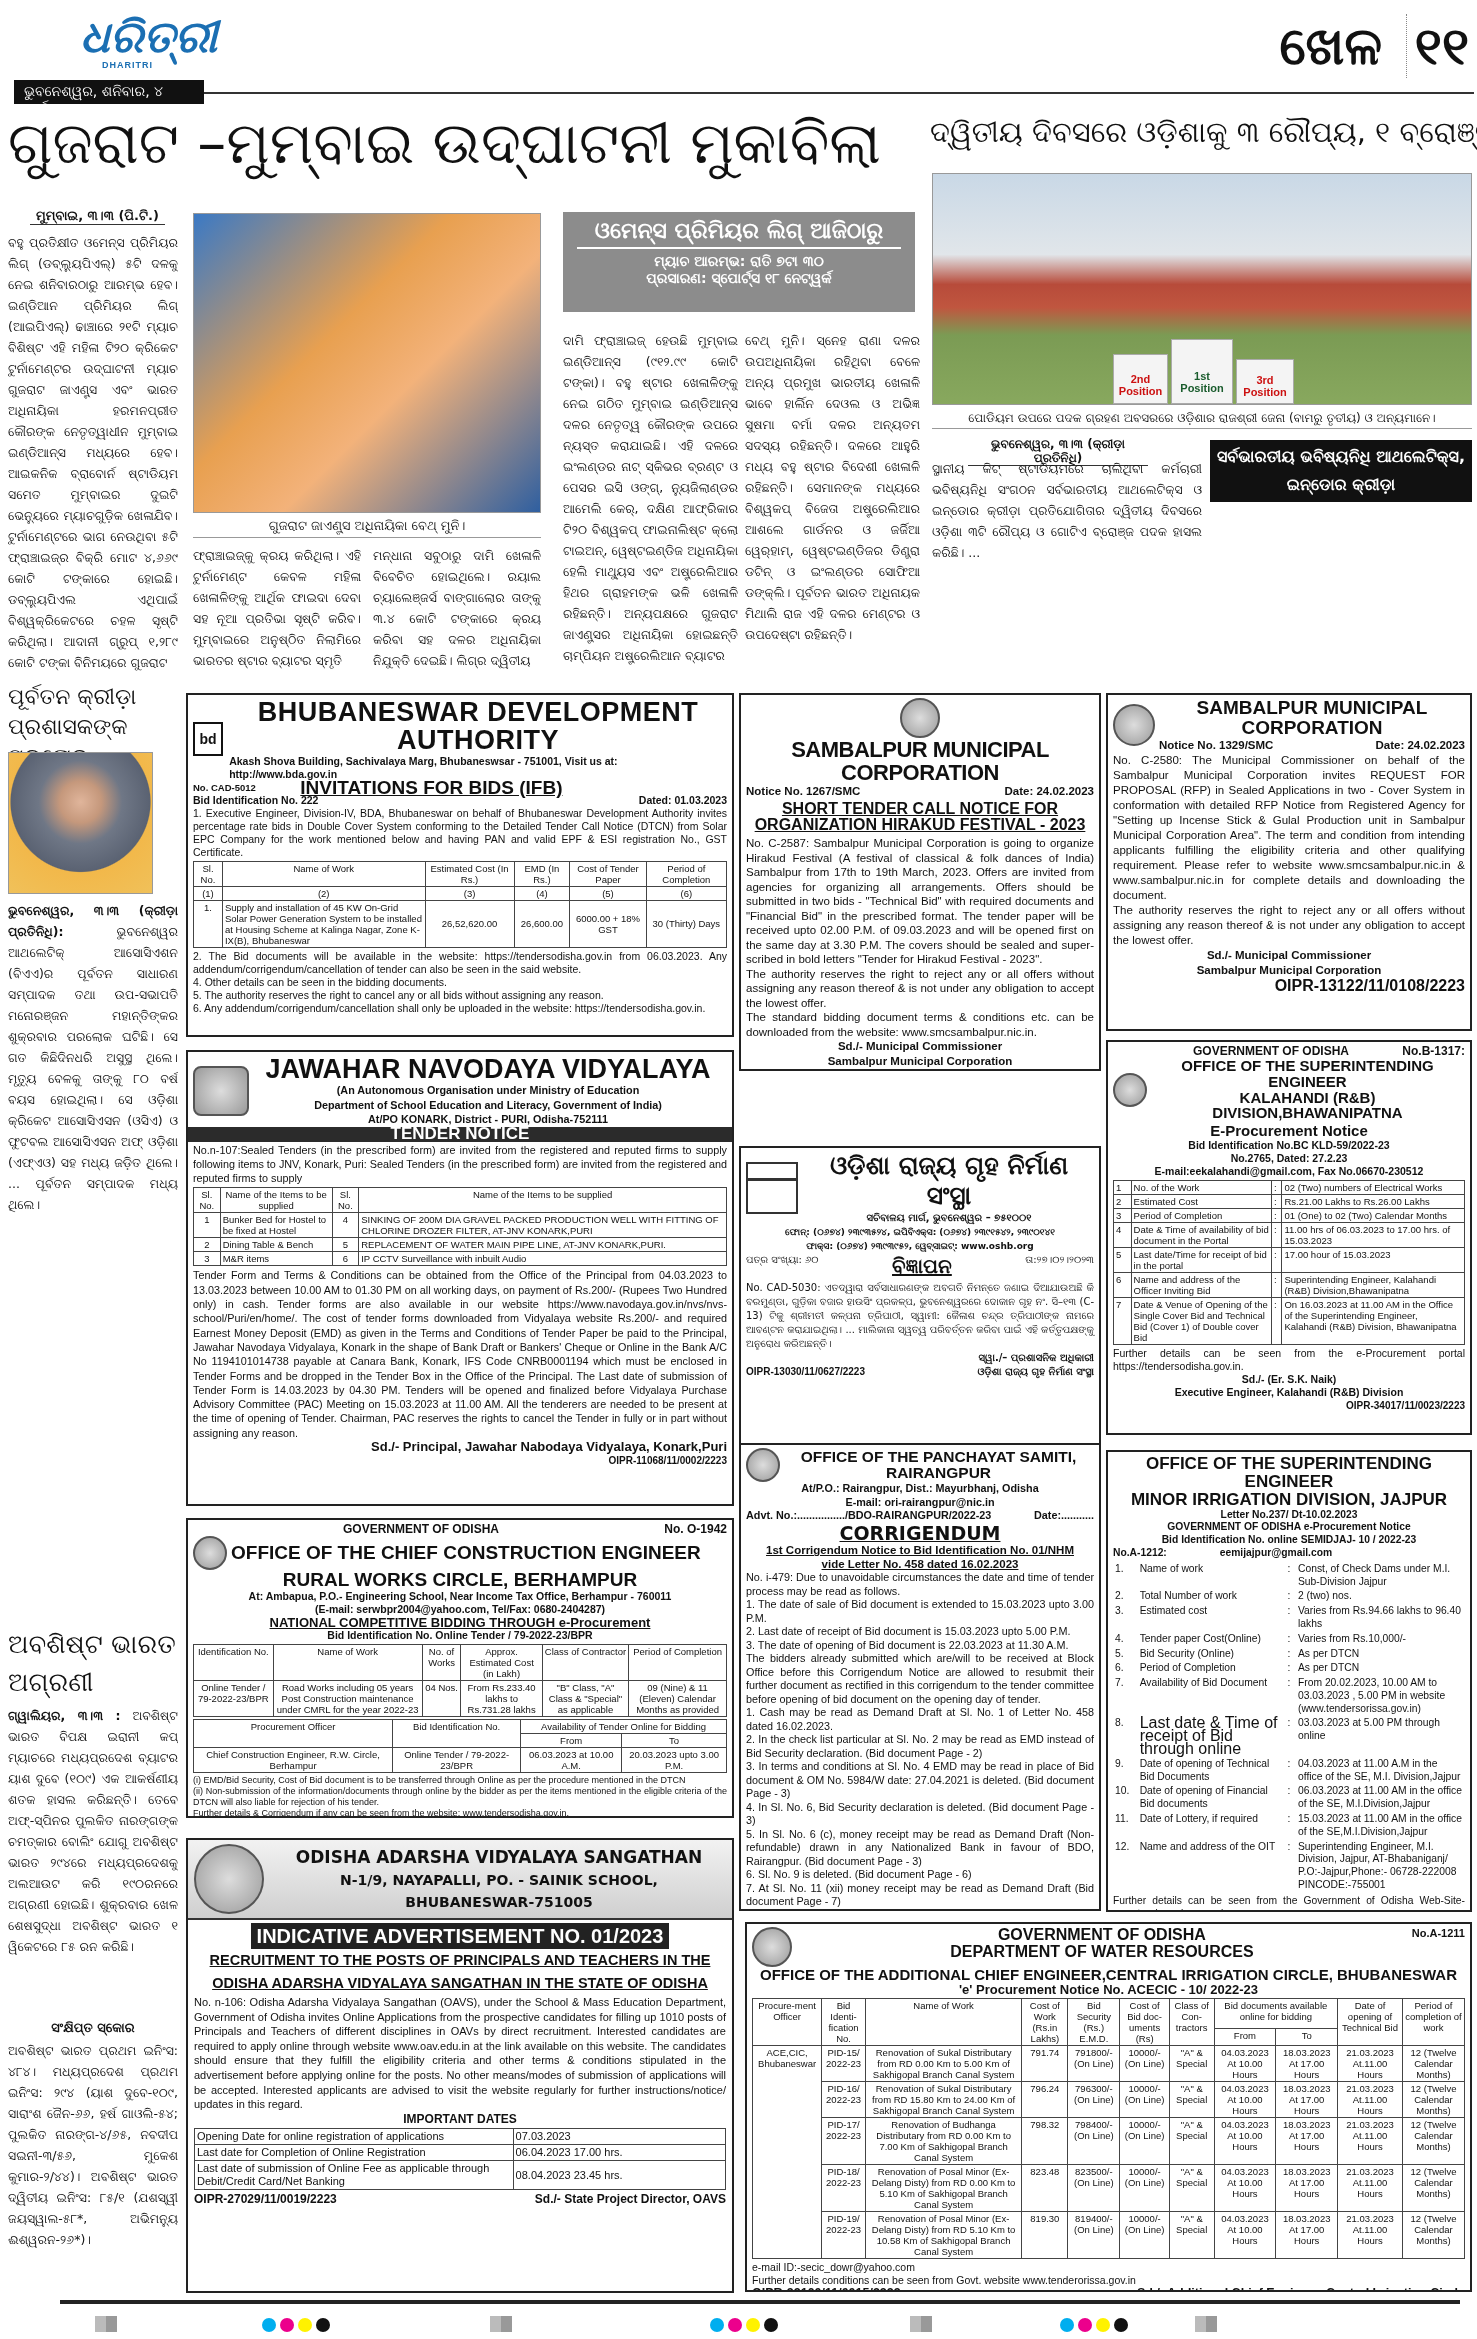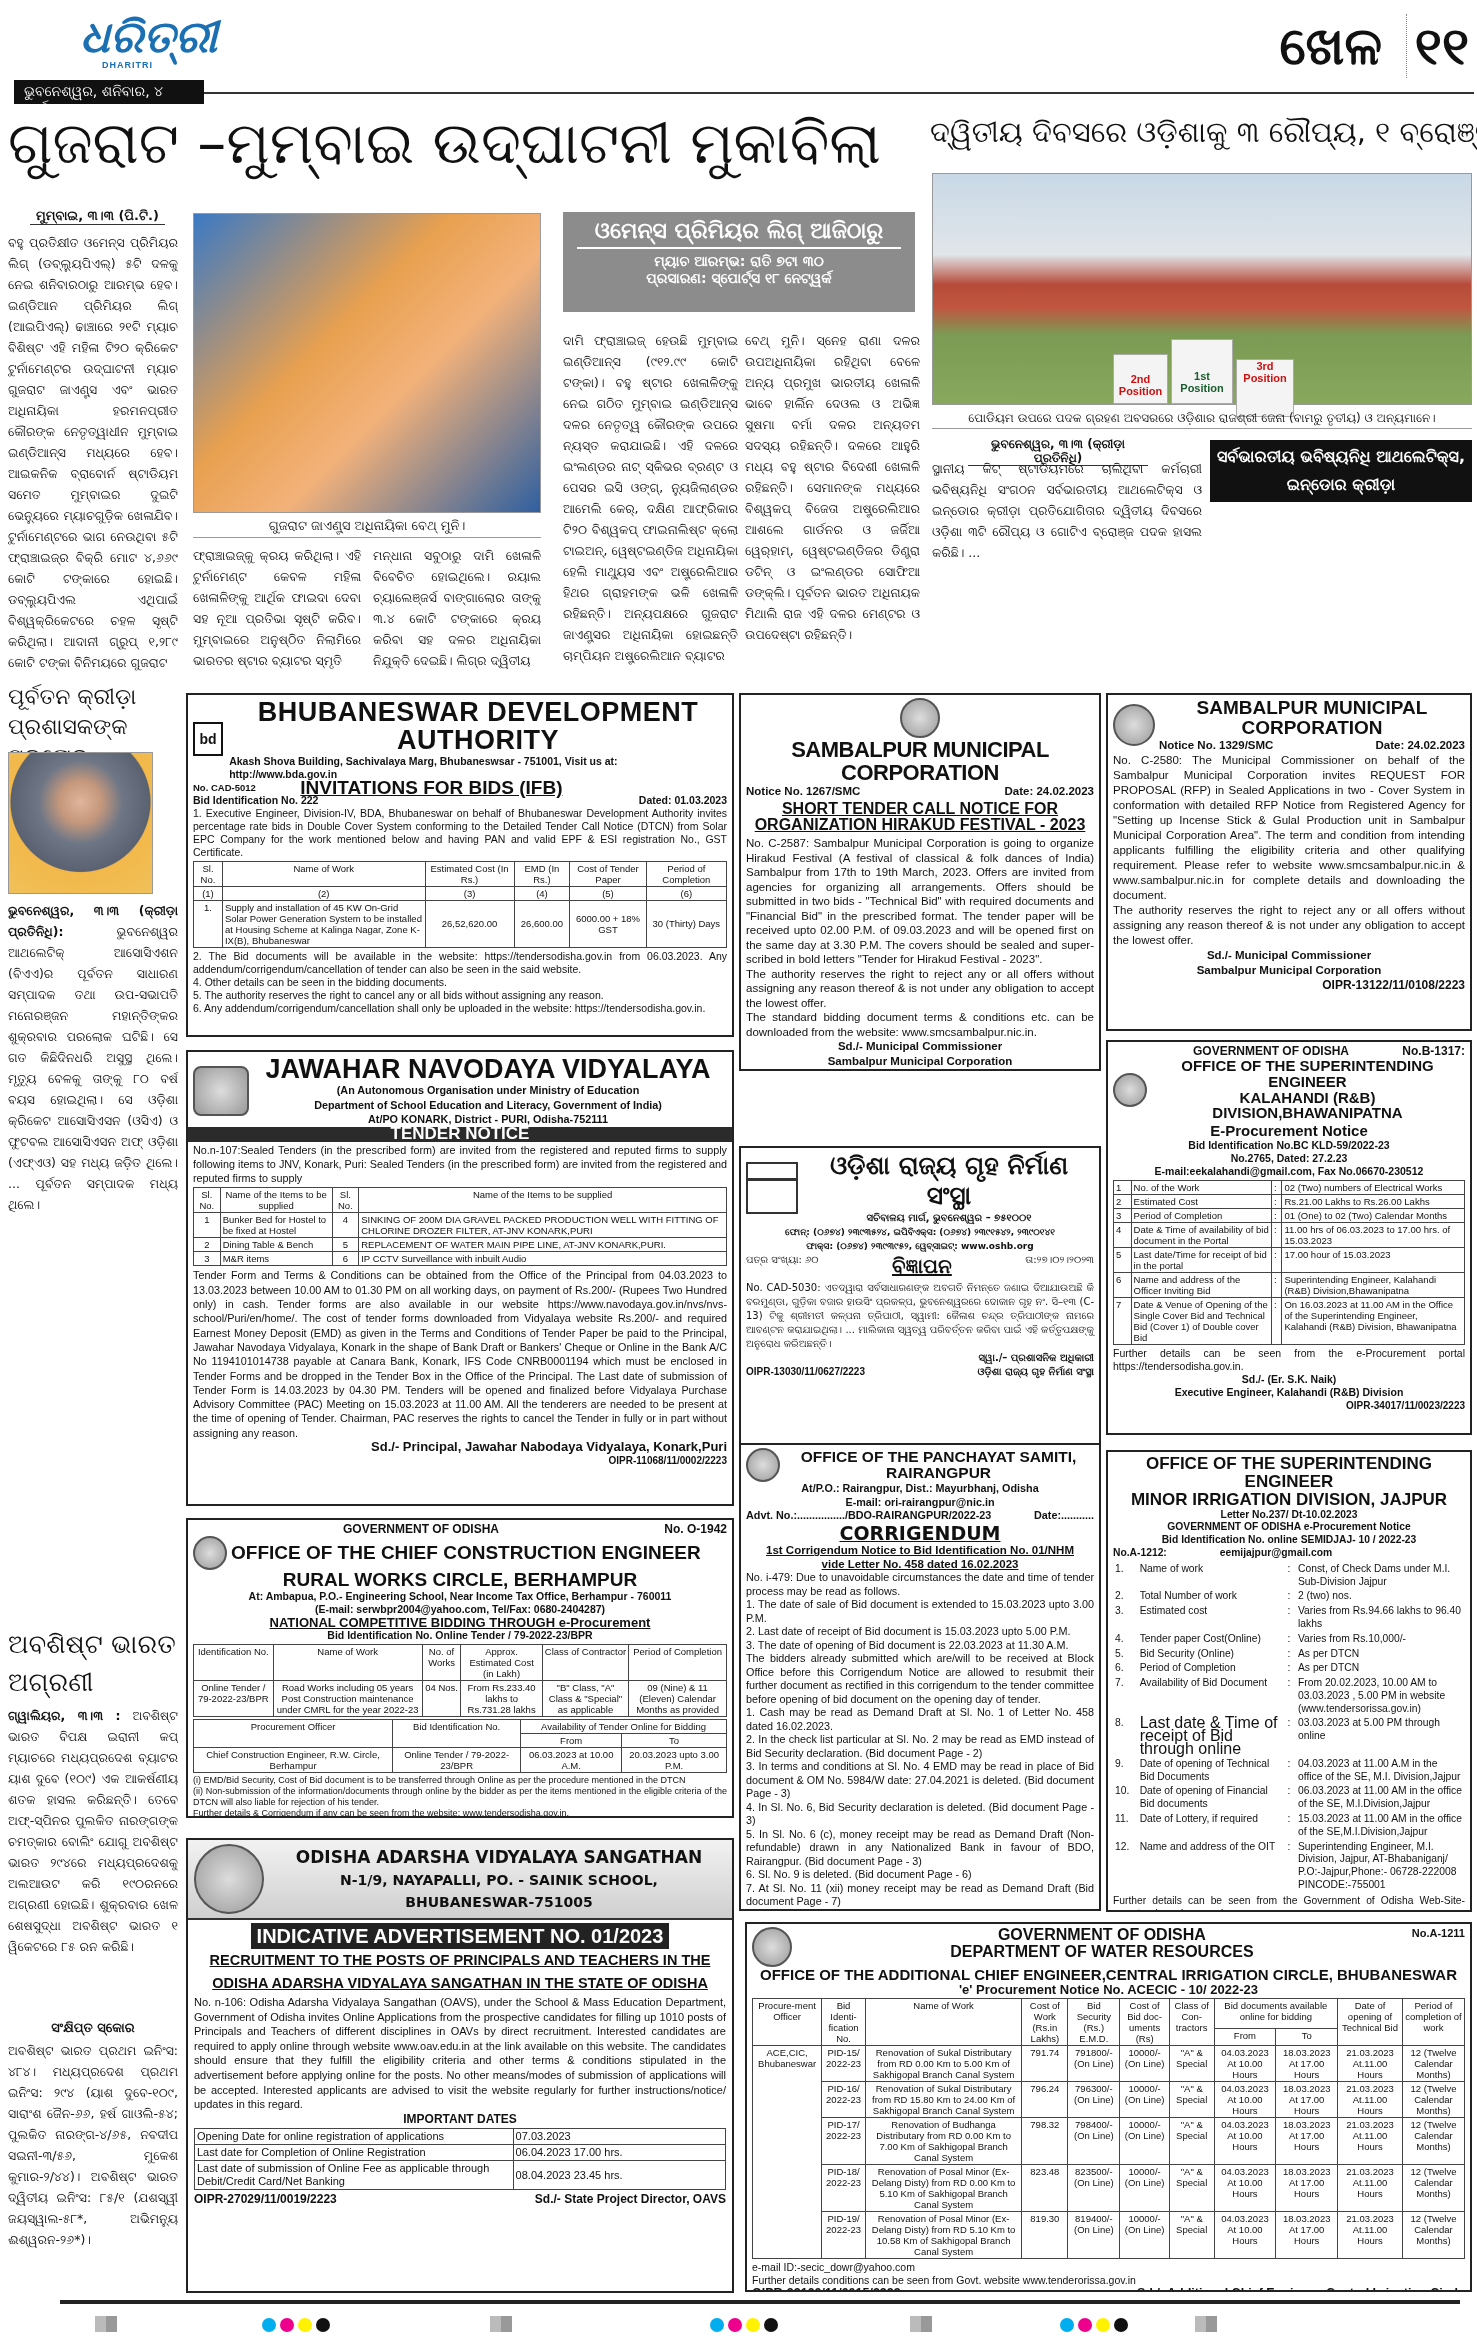--- a/index.html
+++ b/index.html
@@ -63,21 +63,21 @@
   <div style="font-size:14px;font-weight:bold;margin-top:4px">ମ୍ୟାଚ ଆରମ୍ଭ: ରାତି ୭ଟା ୩୦</div>
   <div style="font-size:14px;font-weight:bold">ପ୍ରସାରଣ: ସ୍ପୋର୍ଟ୍ସ ୧୮ ନେଟ୍‌ୱର୍କ</div>
 </div>
 <div class="abs col-text odia" style="left:563px;top:330px;width:175px;height:340px;overflow:hidden">ଦାମି ଫ୍ରାଞ୍ଚାଇଜ୍ ହେଉଛି ମୁମ୍ବାଇ ଇଣ୍ଡିଆନ୍ସ (୯୧୨.୯୯ କୋଟି ଟଙ୍କା)। ବହୁ ଷ୍ଟାର ଖେଳାଳିଙ୍କୁ ନେଇ ଗଠିତ ମୁମ୍ବାଇ ଇଣ୍ଡିଆନ୍ସ ଦଳର ନେତୃତ୍ୱ କୌରଙ୍କ ଉପରେ ନ୍ୟସ୍ତ କରାଯାଇଛି। ଏହି ଦଳରେ ଇଂଲଣ୍ଡର ନାଟ୍ ସ୍କିଭର ବ୍ରଣ୍ଟ ଓ ପେସର ଇସି ଓଙ୍ଗ୍, ନ୍ୟୁଜିଲାଣ୍ଡର ଆମେଲି କେର୍, ଦକ୍ଷିଣ ଆଫ୍ରିକାର ଟି୨୦ ବିଶ୍ୱକପ୍ ଫାଇନାଲିଷ୍ଟ କ୍ଲୋ ଟାଇଅନ୍, ୱେଷ୍ଟଇଣ୍ଡିଜ ଅଧିନାୟିକା ହେଲି ମାଥ୍ୟୁସ ଏବଂ ଅଷ୍ଟ୍ରେଲିଆର ହିଥର ଗ୍ରାହମଙ୍କ ଭଳି ଖେଳାଳି ରହିଛନ୍ତି। ଅନ୍ୟପକ୍ଷରେ ଗୁଜରାଟ ଜାଏଣ୍ଟ୍ସର ଅଧିନାୟିକା ହୋଇଛନ୍ତି ଚାମ୍ପିୟନ ଅଷ୍ଟ୍ରେଲିଆନ ବ୍ୟାଟର</div>
 <div class="abs col-text odia" style="left:745px;top:330px;width:175px;height:340px;overflow:hidden">ବେଥ୍ ମୁନି। ସ୍ନେହ ରାଣା ଦଳର ଉପଅଧିନାୟିକା ରହିଥିବା ବେଳେ ଅନ୍ୟ ପ୍ରମୁଖ ଭାରତୀୟ ଖେଳାଳି ଭାବେ ହାର୍ଲିନ ଦେଓଲ ଓ ଅଭିଜ୍ଞ ସୁଷମା ବର୍ମା ଦଳର ଅନ୍ୟତମ ସଦସ୍ୟ ରହିଛନ୍ତି। ଦଳରେ ଆହୁରି ମଧ୍ୟ ବହୁ ଷ୍ଟାର ବିଦେଶୀ ଖେଳାଳି ରହିଛନ୍ତି। ସେମାନଙ୍କ ମଧ୍ୟରେ ବିଶ୍ୱକପ୍ ବିଜେତା ଅଷ୍ଟ୍ରେଲିଆର ଆଶଲେ ଗାର୍ଡନର ଓ ଜର୍ଜିଆ ୱେର୍‌ହାମ୍, ୱେଷ୍ଟଇଣ୍ଡିଜର ଡିଣ୍ଡ୍ରା ଡଟିନ୍ ଓ ଇଂଲଣ୍ଡର ସୋଫିଆ ଡଙ୍କ୍‌ଲି। ପୂର୍ବତନ ଭାରତ ଅଧିନାୟକ ମିଥାଲି ରାଜ ଏହି ଦଳର ମେଣ୍ଟର ଓ ଉପଦେଷ୍ଟା ରହିଛନ୍ତି।</div>
 
 <div class="abs headline-side odia">ଦ୍ୱିତୀୟ ଦିବସରେ ଓଡ଼ିଶାକୁ ୩ ରୌପ୍ୟ, ୧ ବ୍ରୋଞ୍ଜ</div>
 <div class="abs photo-athletics" style="left:932px;top:173px;width:540px;height:232px">
   <div class="abs" style="left:180px;top:180px;width:55px;height:50px;background:#f4f4f4;border:1px solid #aaa;font-size:11px;font-weight:bold;color:#c11;text-align:center;padding-top:18px">2nd Position</div>
   <div class="abs" style="left:238px;top:165px;width:62px;height:65px;background:#f4f4f4;border:1px solid #aaa;font-size:11px;font-weight:bold;color:#1a5c2d;text-align:center;padding-top:30px">1st Position</div>
-  <div class="abs" style="left:303px;top:185px;width:58px;height:58px;background:#f4f4f4;border:1px solid #aaa;font-size:11px;font-weight:bold;color:#c11;text-align:center;">3rd Position</div>
+  <div class="abs" style="left:303px;top:185px;width:58px;height:45px;background:#f4f4f4;border:1px solid #aaa;font-size:11px;font-weight:bold;color:#c11;text-align:center;padding-top:14px">3rd Position</div>
 </div>
 <div class="abs caption odia" style="left:932px;top:408px;width:540px;font-size:12px">ପୋଡିୟମ ଉପରେ ପଦକ ଗ୍ରହଣ ଅବସରରେ ଓଡ଼ିଶାର ରାଜଶ୍ରୀ ଜେନା (ବାମରୁ ତୃତୀୟ) ଓ ଅନ୍ୟମାନେ।</div>
 <div class="abs odia" style="left:968px;top:437px;width:180px;font-size:12px;font-weight:bold;border-bottom:1px solid #333;text-align:center">ଭୁବନେଶ୍ୱର, ୩।୩ (କ୍ରୀଡ଼ା ପ୍ରତିନିଧି)</div>
 <div class="abs blackbox odia" style="left:1210px;top:440px;width:262px;height:62px;font-size:16px;line-height:28px;padding-top:3px">ସର୍ବଭାରତୀୟ ଭବିଷ୍ୟନିଧି ଆଥଲେଟିକ୍ସ, ଇନ୍‌ଡୋର କ୍ରୀଡ଼ା</div>
 <div class="abs col-text odia" style="left:932px;top:458px;width:270px;height:215px;overflow:hidden">ସ୍ଥାନୀୟ କିଟ୍ ଷ୍ଟାଡିୟମରେ ଚାଲିଥିବା କର୍ମଚାରୀ ଭବିଷ୍ୟନିଧି ସଂଗଠନ ସର୍ବଭାରତୀୟ ଆଥଲେଟିକ୍ସ ଓ ଇନ୍‌ଡୋର କ୍ରୀଡ଼ା ପ୍ରତିଯୋଗିତାର ଦ୍ୱିତୀୟ ଦିବସରେ ଓଡ଼ିଶା ୩ଟି ରୌପ୍ୟ ଓ ଗୋଟିଏ ବ୍ରୋଞ୍ଜ ପଦକ ହାସଲ କରିଛି। ...</div>
 
 <div class="abs odia" style="left:8px;top:682px;width:170px;font-size:22px;line-height:30px">ପୂର୍ବତନ କ୍ରୀଡ଼ା ପ୍ରଶାସକଙ୍କ ପରଲୋକ</div>
 <div class="abs photo-portrait" style="left:8px;top:752px;width:145px;height:142px"></div>
 <div class="abs col-text odia" style="left:8px;top:900px;width:170px;height:700px;overflow:hidden"><b>ଭୁବନେଶ୍ୱର, ୩।୩ (କ୍ରୀଡ଼ା ପ୍ରତିନିଧି):</b> <span>ଭୁବନେଶ୍ୱର ଆଥଲେଟିକ୍ ଆସୋସିଏଶନ (ବିଏଏ)ର ପୂର୍ବତନ ସାଧାରଣ ସମ୍ପାଦକ ତଥା ଉପ-ସଭାପତି ମନୋରଞ୍ଜନ ମହାନ୍ତିଙ୍କର ଶୁକ୍ରବାର ପରଲୋକ ଘଟିଛି। ସେ ଗତ କିଛିଦିନଧରି ଅସୁସ୍ଥ ଥିଲେ। ମୃତ୍ୟୁ ବେଳକୁ ତାଙ୍କୁ ୮୦ ବର୍ଷ ବୟସ ହୋଇଥିଲା। ସେ ଓଡ଼ିଶା କ୍ରିକେଟ ଆସୋସିଏସନ (ଓସିଏ) ଓ ଫୁଟବଲ ଆସୋସିଏସନ ଅଫ୍ ଓଡ଼ିଶା (ଏଫ୍ଏଓ) ସହ ମଧ୍ୟ ଜଡ଼ିତ ଥିଲେ। ... ପୂର୍ବତନ ସମ୍ପାଦକ ମଧ୍ୟ ଥିଲେ।</span></div>
 
@@ -165,21 +165,21 @@
       <div class="row b">
           <span>Notice No. 1329/SMC</span>
           <span>Date: 24.02.2023</span>
         </div>
     </div>
   </div>
   <p>No. C-2580: The Municipal Commissioner on behalf of the Sambalpur Municipal Corporation invites REQUEST FOR PROPOSAL (RFP) in Sealed Applications in two - Cover System in conformation with detailed RFP Notice from Registered Agency for "Setting up Incense Stick &amp; Gulal Production unit in Sambalpur Municipal Corporation Area". The term and condition from intending applicants fulfilling the eligibility criteria and other qualifying requirement. Please refer to website www.smcsambalpur.nic.in &amp; www.sambalpur.nic.in for complete details and downloading the document.</p>
   <p>The authority reserves the right to reject any or all offers without assigning any reason thereof &amp; is not under any obligation to accept the lowest offer.</p>
   <div class="c b">Sd./- Municipal Commissioner</div>
   <div class="c b">Sambalpur Municipal Corporation</div>
-  <div class="b" style="text-align:right;font-size:12px">OIPR-13122/11/0108/2223</div>
+  <div class="b" style="text-align:right;font-size:16px">OIPR-13122/11/0108/2223</div>
 </div>
 
 <div class="abs ad" style="left:186px;top:1050px;width:548px;height:456px;font-size:10.8px;line-height:14.3px">
   <div style="display:flex;align-items:center;gap:0">
     <span class="emblem" style="width:56px;height:50px;border-radius:8px"></span>
     <div style="flex:1;text-align:center">
       <h1 style="font-size:27px">JAWAHAR NAVODAYA VIDYALAYA</h1>
       <div class="b">(An Autonomous Organisation under Ministry of Education</div>
       <div class="b">Department of School Education and Literacy, Government of India)</div>
       <div class="b">At/PO KONARK, District - PURI, Odisha-752111</div>

